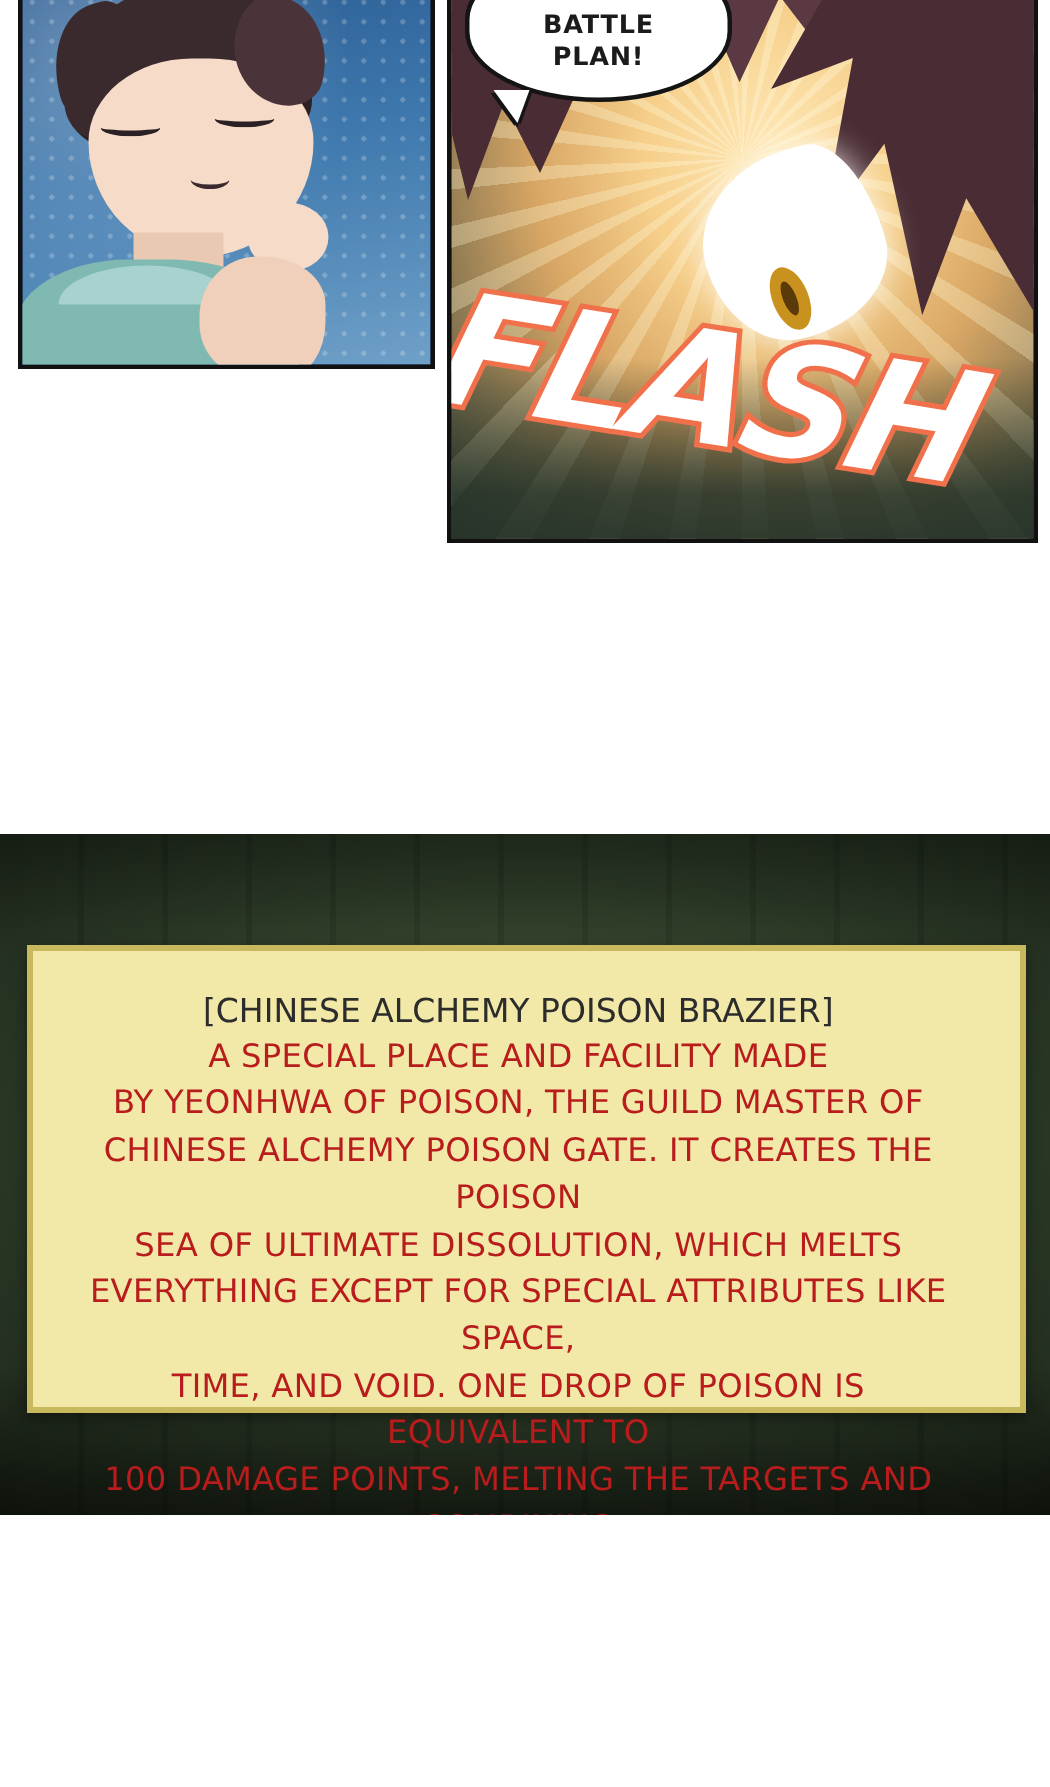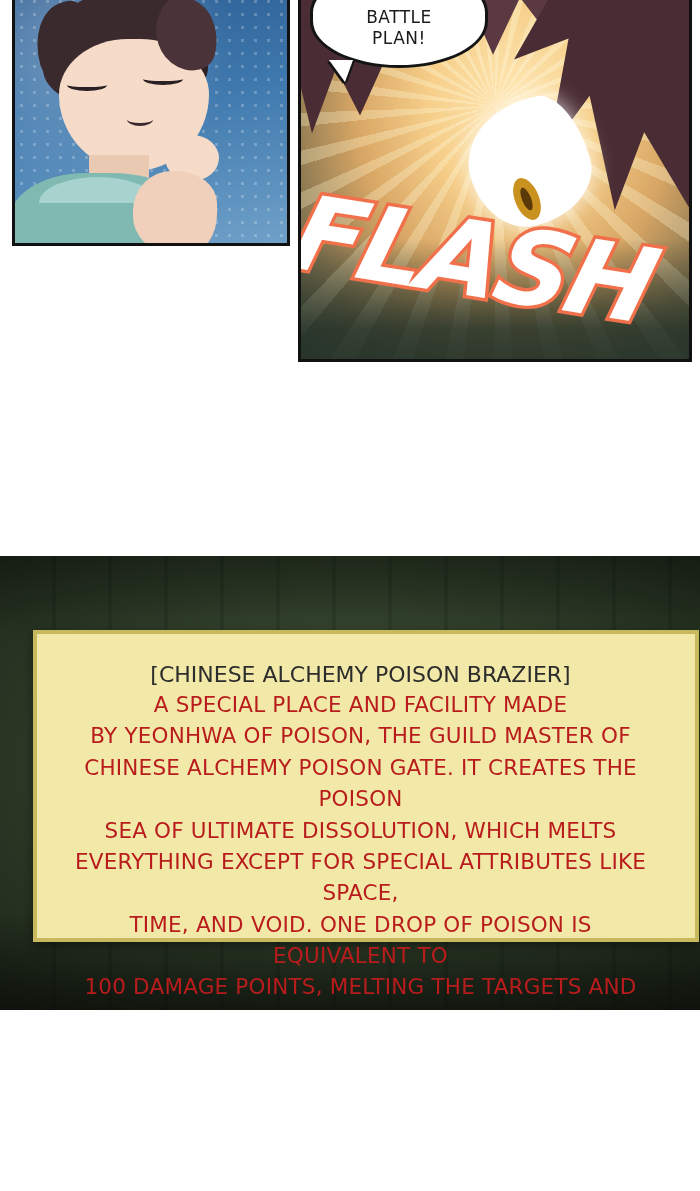--- a/index.html
+++ b/index.html
@@ -268,21 +268,21 @@
     border: 3px solid #141414;
     border-radius: 50% / 46%;
     display: flex;
     align-items: center;
     justify-content: center;
     text-align: center;
   }
   #speech-bubble .txt {
     font-family: "DejaVu Sans", sans-serif;
     font-size: 17px;
-    font-weight: 400;
+    font-weight: 700;
     letter-spacing: .5px;
     color: #1b1b1b;
     line-height: 1.25;
     white-space: pre-line;
     margin-top: 22px;
   }
   #speech-bubble .tail {
     position: absolute;
     left: 16px;
     bottom: -17px;
@@ -309,21 +309,21 @@
       radial-gradient(ellipse at 50% 40%, #4a5d3c 0%, #33412c 60%, #1e2a1c 100%);
     overflow: hidden;
   }
   #panel-info .vignette {
     position: absolute;
     inset: 0;
     background: radial-gradient(ellipse at 50% 45%, rgba(0,0,0,0) 35%, rgba(0,0,0,0.45) 100%);
   }
   #info-card {
     position: absolute;
-    left: 33px;
+    left: 18px;
     top: 74px;
     width: 666px;
     height: 312px;
     background: #f2e9a8;
     border: 4px solid #c8b95f;
     box-shadow: 0 3px 10px rgba(0,0,0,0.45);
     box-sizing: border-box;
     padding: 28px 35px 0 24px;
   }
   #info-card .line {

